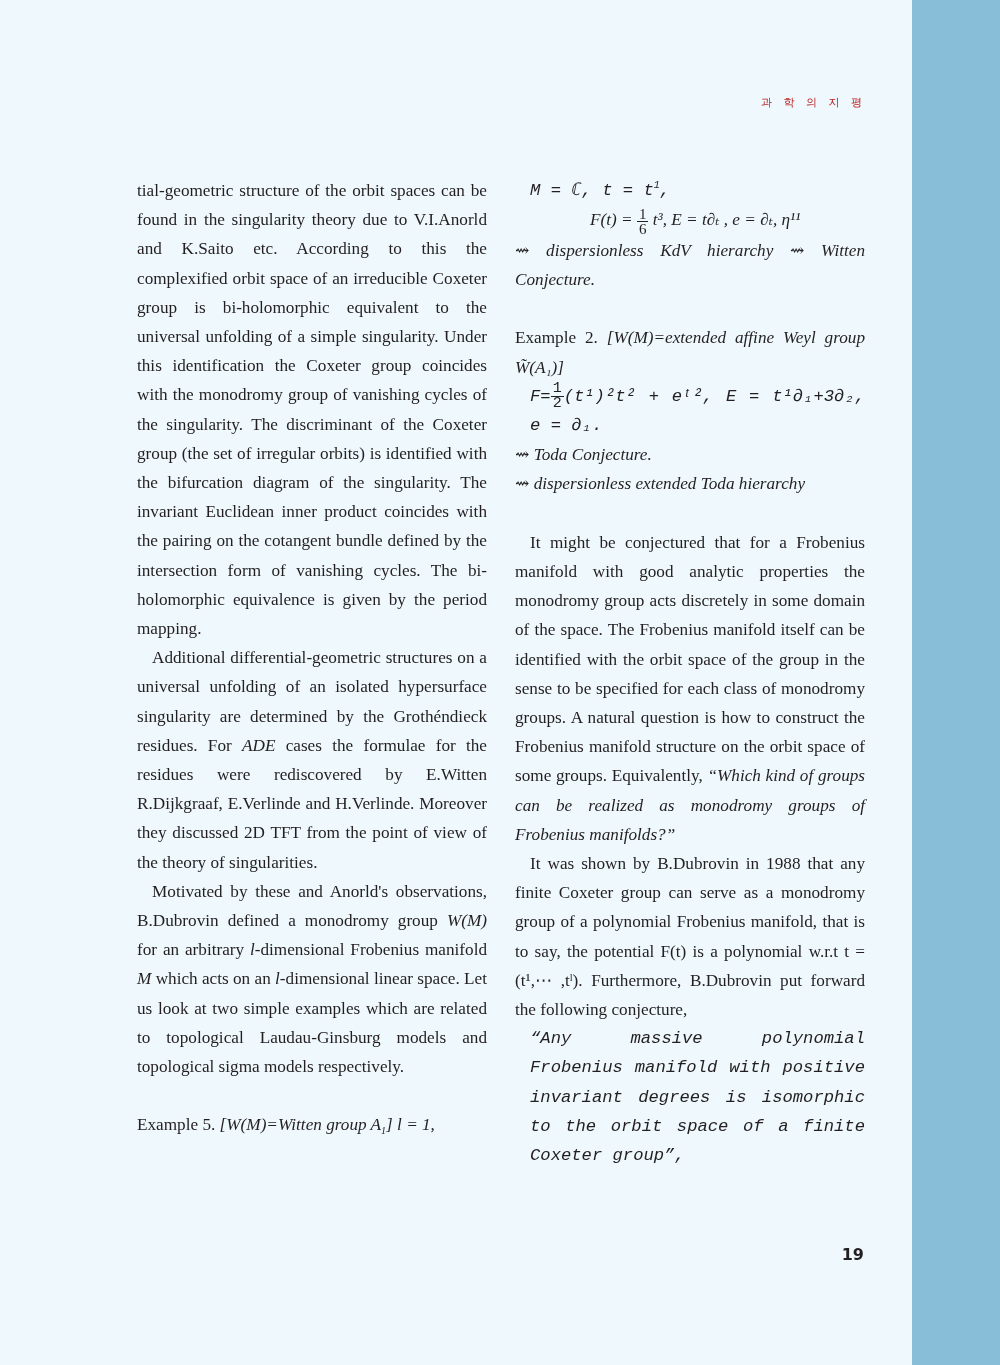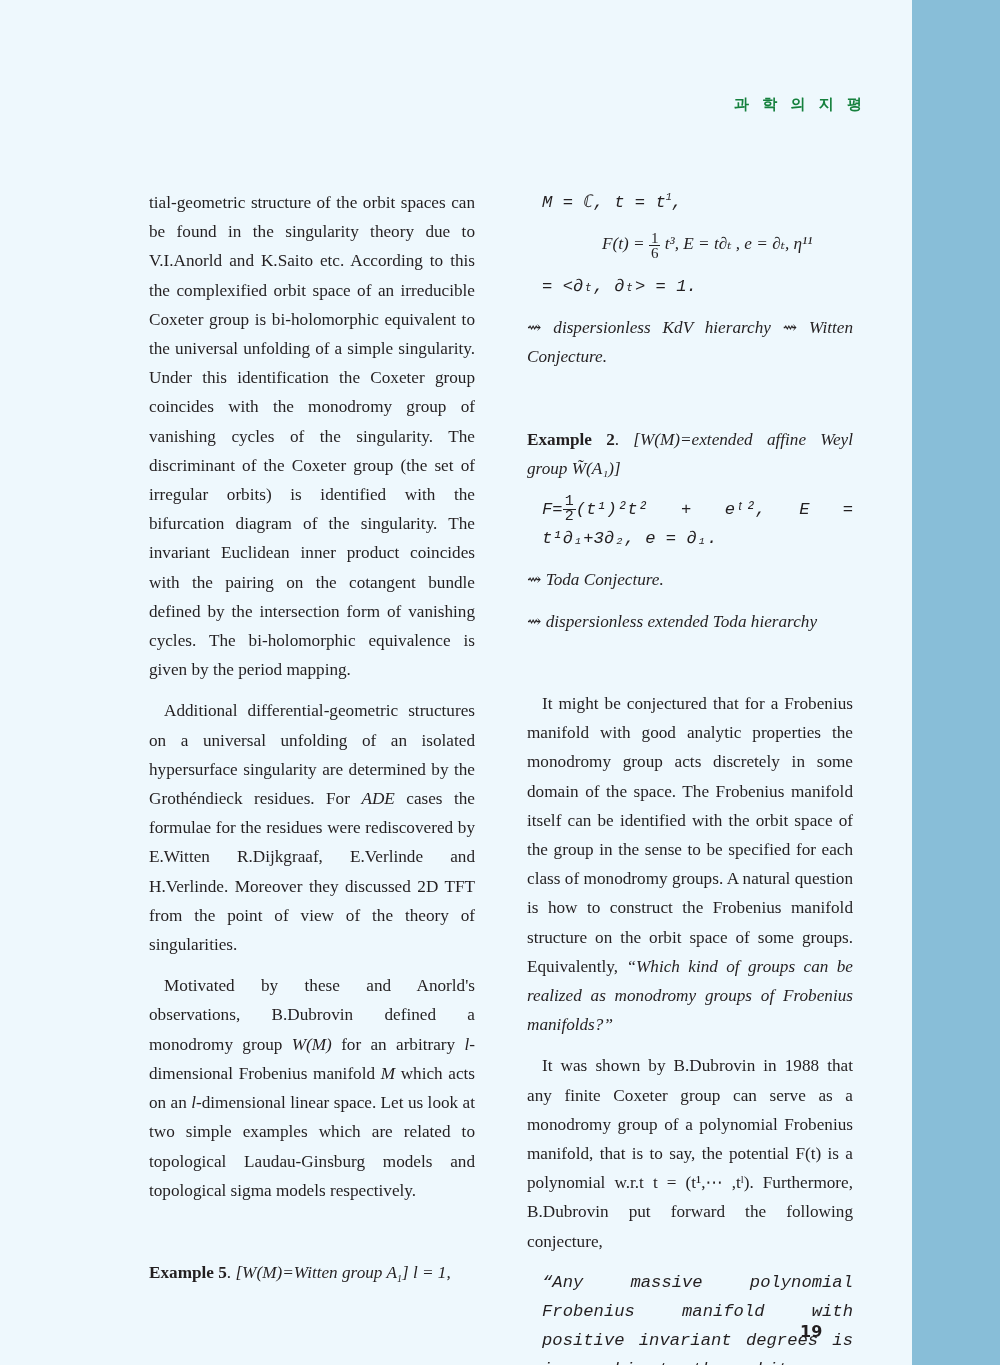--- a/index.html
+++ b/index.html
@@ -8,38 +8,38 @@
     background: #eef8fd;
     font-family: "Liberation Serif", "DejaVu Serif", serif;
     color: #231f20;
   }
   .side-strip {
     position: absolute; top: 0; left: 912px; width: 88px; height: 1365px;
     background: #88bed8;
   }
   .running-head {
     position: absolute; top: 95px; left: 700px; width: 166px; text-align: right;
-    font-family: "DejaVu Sans", sans-serif; font-size: 15px; font-weight: bold;
-    letter-spacing: 4px; color: #15803d;
+    font-family: "DejaVu Sans", sans-serif; font-size: 11px; font-weight: normal;
+    letter-spacing: 4px; color: #b91c1c;
   }
   .page-number {
-    position: absolute; top: 1322px; left: 800px; width: 64px; text-align: left;
+    position: absolute; top: 1245px; left: 800px; width: 64px; text-align: right;
     font-family: "DejaVu Sans", sans-serif; font-size: 16px; font-weight: bold;
   }
   .col {
     position: absolute; top: 176px; width: 350px;
     font-size: 17.2px; line-height: 29.2px; text-align: justify;
   }
   .col-left { left: 137px; }
   .col-right { left: 515px; }
-  .col p { margin: 12px; }
+  .col p { margin: 0; }
   .indent { text-indent: 15px; }
   .gap { height: 29.2px; }
   .it { font-style: italic; }
-  .b { font-weight: bold; }
+  .b { font-weight: normal; }
   .math { font-style: italic; }
   .pad { padding-left: 15px; font-family: Liberation Mono, monospace; }
   .pad2 { padding-left: 75px; }
   .frac { display: inline-block; vertical-align: middle; text-align: center; font-style: normal; line-height: 14px; font-size: 15px; }
   .frac span { display: block; }
   .frac .num { border-bottom: 1px solid #231f20; padding: 0 2px; }
   sup, sub { font-size: 10px; line-height: 0; }
 </style>
 </head>
 <body>
@@ -52,21 +52,20 @@
   <p>tial-geometric structure of the orbit spaces can be found in the singularity theory due to V.I.Anorld and K.Saito etc. According to this the complexified orbit space of an irreducible Coxeter group is bi-holomorphic equivalent to the universal unfolding of a simple singularity. Under this identification the Coxeter group coincides with the monodromy group of vanishing cycles of the singularity. The discriminant of the Coxeter group (the set of irregular orbits) is identified with the bifurcation diagram of the singularity. The invariant Euclidean inner product coincides with the pairing on the cotangent bundle defined by the intersection form of vanishing cycles. The bi-holomorphic equivalence is given by the period mapping.</p>
   <p class="indent"><span>Additional differential-geometric structures on a universal unfolding of an isolated hypersurface singularity are determined by the Grothéndieck residues. For </span><span class="it">ADE</span><span> cases the formulae for the residues were rediscovered by E.Witten R.Dijkgraaf, E.Verlinde and H.Verlinde. Moreover they discussed 2D TFT from the point of view of the theory of singularities.</span></p>
   <p class="indent"><span>Motivated by these and Anorld's observations, B.Dubrovin defined a monodromy group </span><span class="it">W(M)</span><span> for an arbitrary </span><span class="it">l</span><span>-dimensional Frobenius manifold </span><span class="it">M</span><span> which acts on an </span><span class="it">l</span><span>-dimensional linear space. Let us look at two simple examples which are related to topological Laudau-Ginsburg models and topological sigma models respectively.</span></p>
   <div class="gap"></div>
   <p><span class="b">Example 5</span>. <span class="it">[W(M)=Witten group A</span><sub class="it">1</sub><span class="it">] l = 1,</span></p>
 </div>
 
 <div class="col col-right">
   <p class="pad math"><span>M = ℂ, t = t</span><sup>1</sup>,</p>
   <p class="pad2 math"><span>F(t) = </span><span class="frac"><span class="num">1</span><span>6</span></span> <span>t³,   E = t∂ₜ ,   e = ∂ₜ,   η¹¹</span></p>
-  <p class="pad math">= &lt;∂ₜ, ∂ₜ&gt; = 1.</p>
   <p class="it">⇝ dispersionless KdV hierarchy ⇝ Witten Conjecture.</p>
   <div class="gap"></div>
   <p><span class="b">Example 2</span>. <span class="it">[W(M)=extended affine Weyl group W̃(A₁)]</span></p>
   <p class="pad math"><span>F=</span><span class="frac"><span class="num">1</span><span>2</span></span><span>(t¹)²t² + eᵗ², E = t¹∂₁+3∂₂, e = ∂₁.</span></p>
   <p class="it">⇝ Toda Conjecture.</p>
   <p class="it">⇝ dispersionless extended Toda hierarchy</p>
   <div class="gap"></div>
   <p class="indent"><span>It might be conjectured that for a Frobenius manifold with good analytic properties the monodromy group acts discretely in some domain of the space. The Frobenius manifold itself can be identified with the orbit space of the group in the sense to be specified for each class of monodromy groups. A natural question is how to construct the Frobenius manifold structure on the orbit space of some groups. Equivalently, </span><span class="it">“Which kind of groups can be realized as monodromy groups of Frobenius manifolds?”</span></p>
   <p class="indent">It was shown by B.Dubrovin in 1988 that any finite Coxeter group can serve as a monodromy group of a polynomial Frobenius manifold, that is to say, the potential F(t) is a polynomial w.r.t t = (t¹,⋯ ,tˡ). Furthermore, B.Dubrovin put forward the following conjecture,</p>
   <p class="pad it">“Any massive polynomial Frobenius manifold with positive invariant degrees is isomorphic to the orbit space of a finite Coxeter group”,</p>

